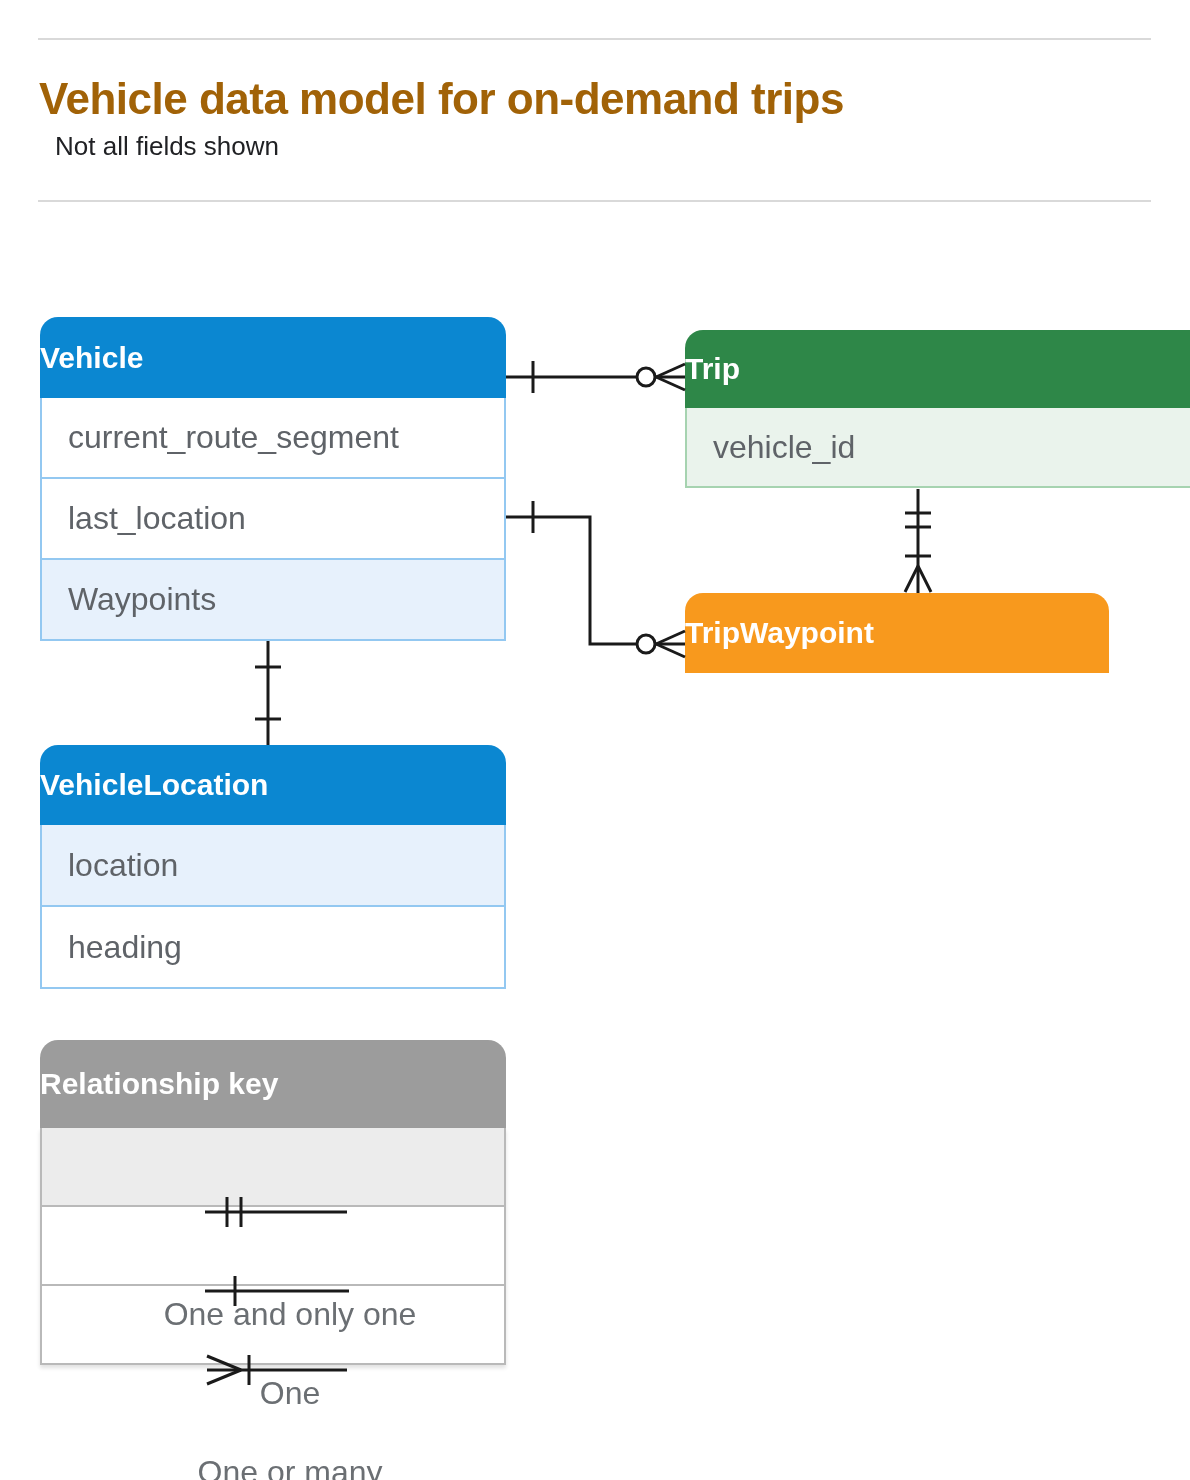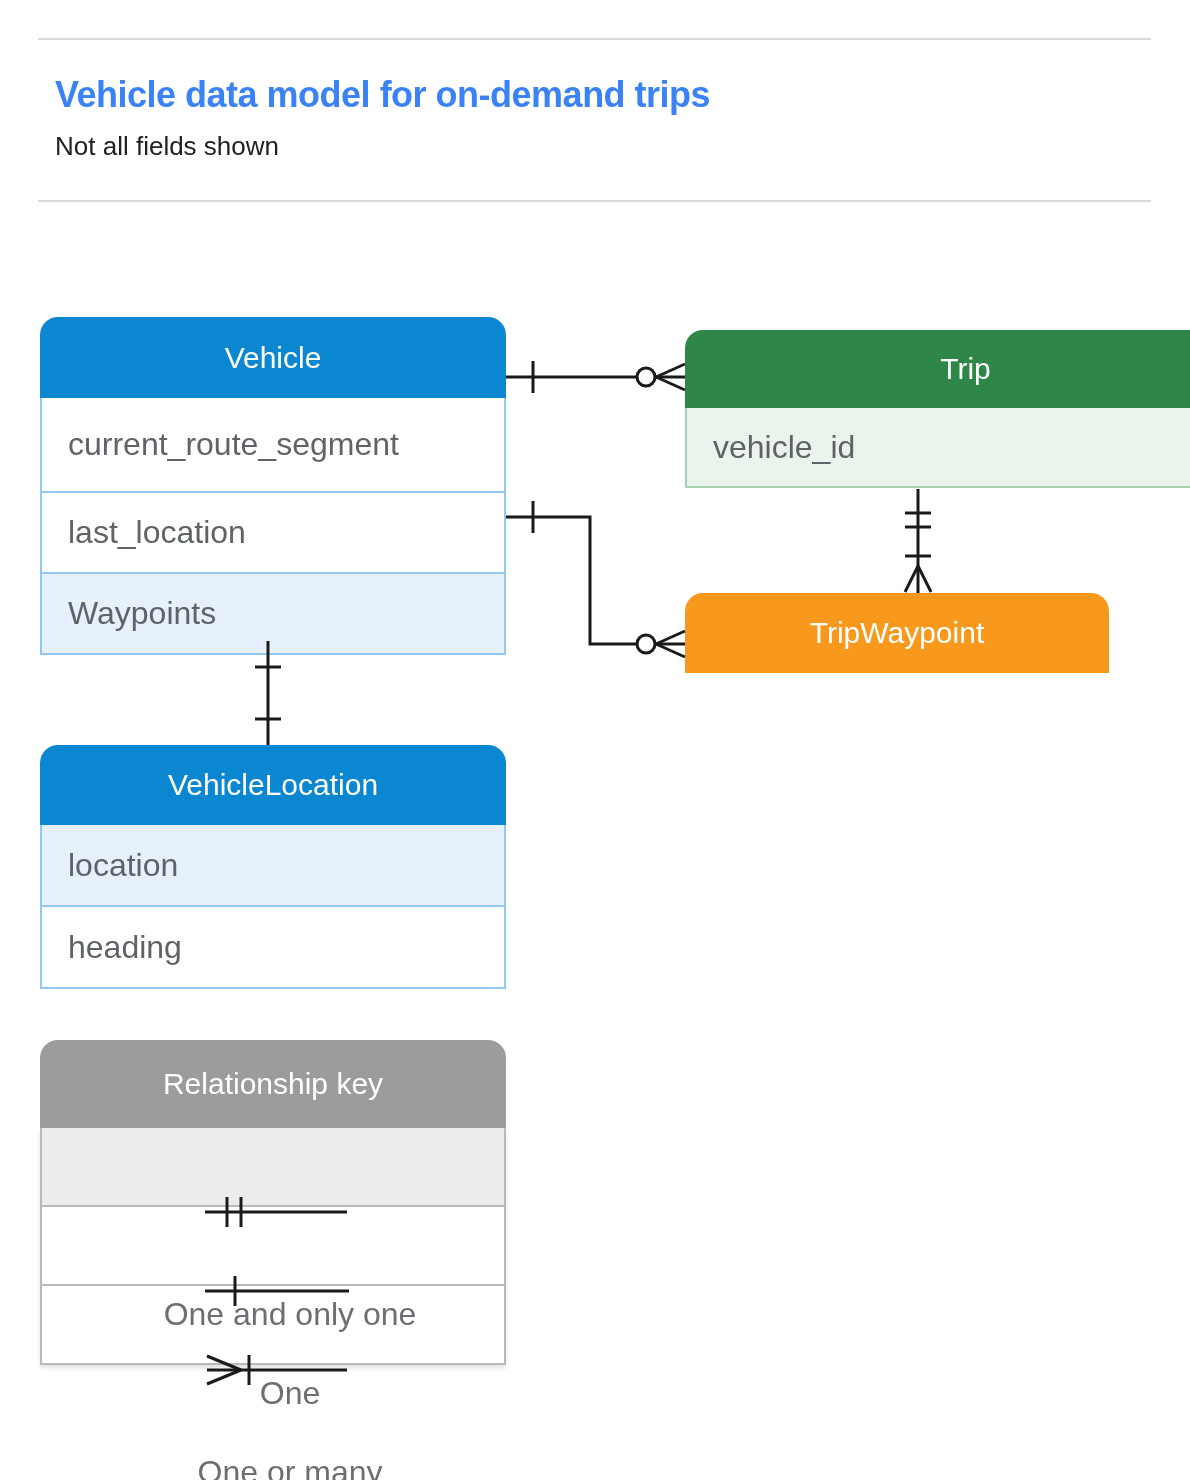--- a/index.html
+++ b/index.html
@@ -9,29 +9,29 @@
     --gray:#9c9c9c; --gray-light:#ececec; --gray-border:#b9b9b9;
     --ink:#1a1a1a; --fieldtext:#5f6368; --hairline:#d9d9d9;
   }
   html,body{margin:0;padding:0;}
   body{
     width:1190px;height:1480px;position:relative;background:#ffffff;
     font-family:"Liberation Sans", sans-serif;overflow:hidden;
   }
   .hairline{position:absolute;left:38px;width:1113px;height:2px;background:var(--hairline);}
   .page-title{
-    position:absolute;left:55px;top:74px;font-size:36px;font-weight:bold;
-    color:#3b82f6;letter-spacing:-0.5px;
+    position:absolute;left:39px;top:74px;font-size:44px;font-weight:bold;
+    color:#a16207;letter-spacing:-0.5px;
   }
   .page-subtitle{position:absolute;left:55px;top:131px;font-size:26px;color:#202124;}
 
   .table{position:absolute;}
   .thead{
-    display:flex;align-items:center;justify-content:center;
-    border-radius:18px 18px 0 0;color:#fff;font-weight:normal;font-size:30px;
+    display:flex;align-items:center;
+    border-radius:18px 18px 0 0;color:#fff;font-weight:bold;font-size:30px;
   }
   .tbody{border-style:solid;border-width:0 2px 2px 2px;}
   .row{
     display:flex;align-items:center;font-size:32px;color:var(--fieldtext);
     padding-left:26px;background:#fff;
   }
   .row + .row{border-top:2px solid;}
   .row.indent{padding-left:54px;}
 
   .blue .thead{background:var(--blue);}
@@ -66,21 +66,21 @@
 <div class="hairline" style="top:38px"></div>
 <div class="page-title">Vehicle data model for on-demand trips</div>
 <div class="page-subtitle">Not all fields shown</div>
 <div class="hairline" style="top:200px"></div>
 
 <div class="table blue" style="left:40px;top:317px;width:466px;">
   <div class="thead" style="height:81px">
     <span>Vehicle</span>
   </div>
   <div class="tbody">
-    <div class="row" style="height:93px">
+    <div class="row" style="height:79px">
       <span>current_route_segment</span>
     </div>
     <div class="row" style="height:79px">
       <span>last_location</span>
     </div>
     <div class="row shaded" style="height:79px">
       <span>Waypoints</span>
     </div>
   </div>
 </div>

